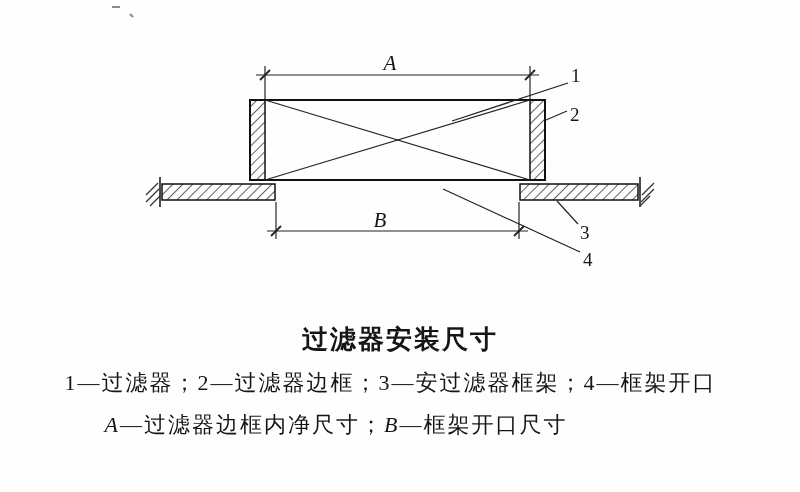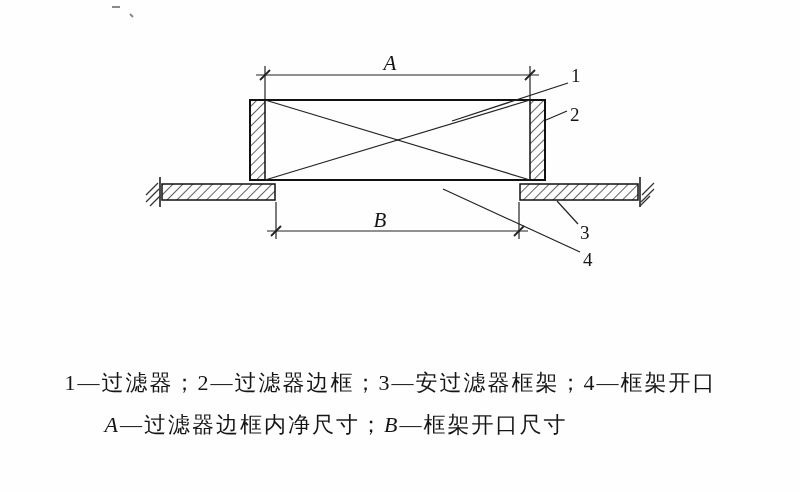--- a/index.html
+++ b/index.html
@@ -134,20 +134,21 @@
       <line x1="557" y1="201" x2="578" y2="224"></line>
       <line x1="443" y1="189" x2="580" y2="252"></line>
     </g>
 
     <text class="callout-num" x="571" y="82">1</text>
     <text class="callout-num" x="570" y="121">2</text>
     <text class="callout-num" x="580" y="239">3</text>
     <text class="callout-num" x="583" y="266">4</text>
   </svg>
 
+  <div class="caption-title">过滤器安装尺寸</div>
 
   <div class="caption-legend1">1—过滤器；2—过滤器边框；3—安过滤器框架；4—框架开口</div>
 
   <div class="caption-legend2">
     <span class="ital">A</span><span>—过滤器边框内净尺寸；</span><span class="ital">B</span><span>—框架开口尺寸</span>
   </div>
 
 </div>
 
 </body></html>

